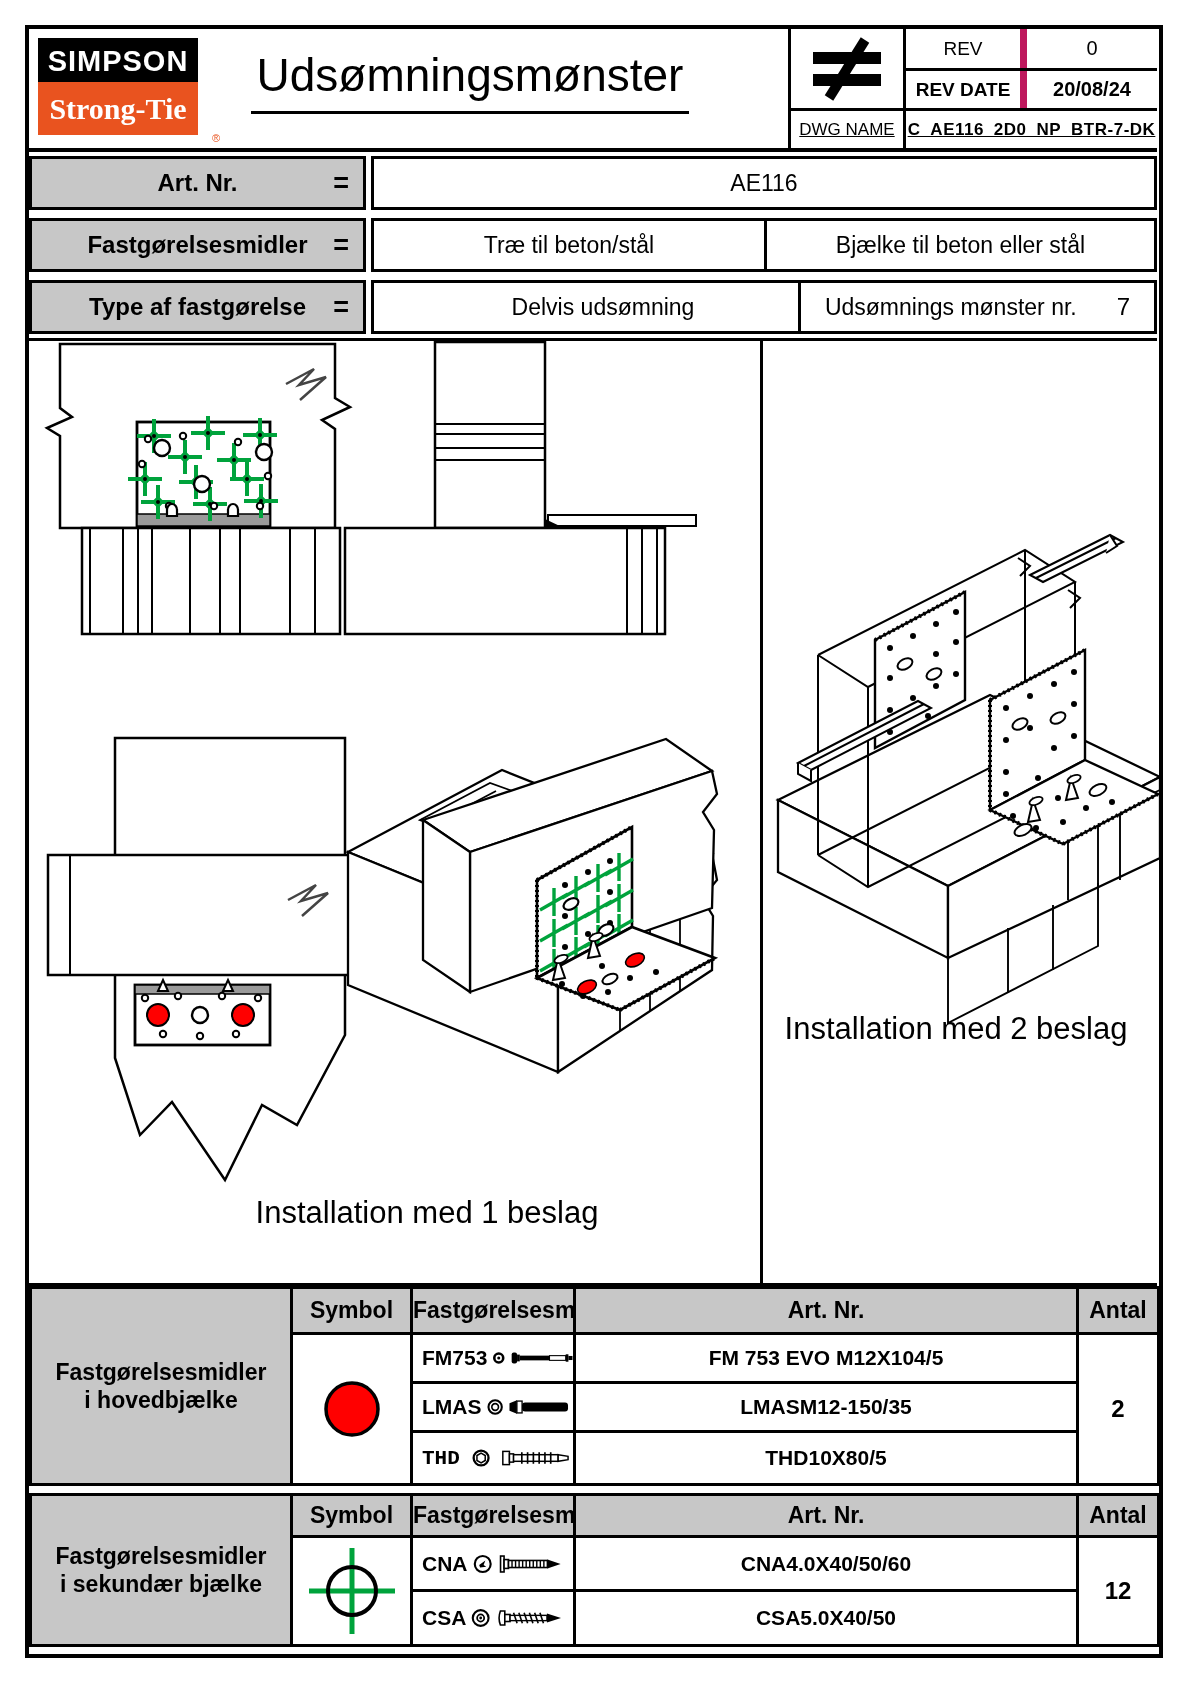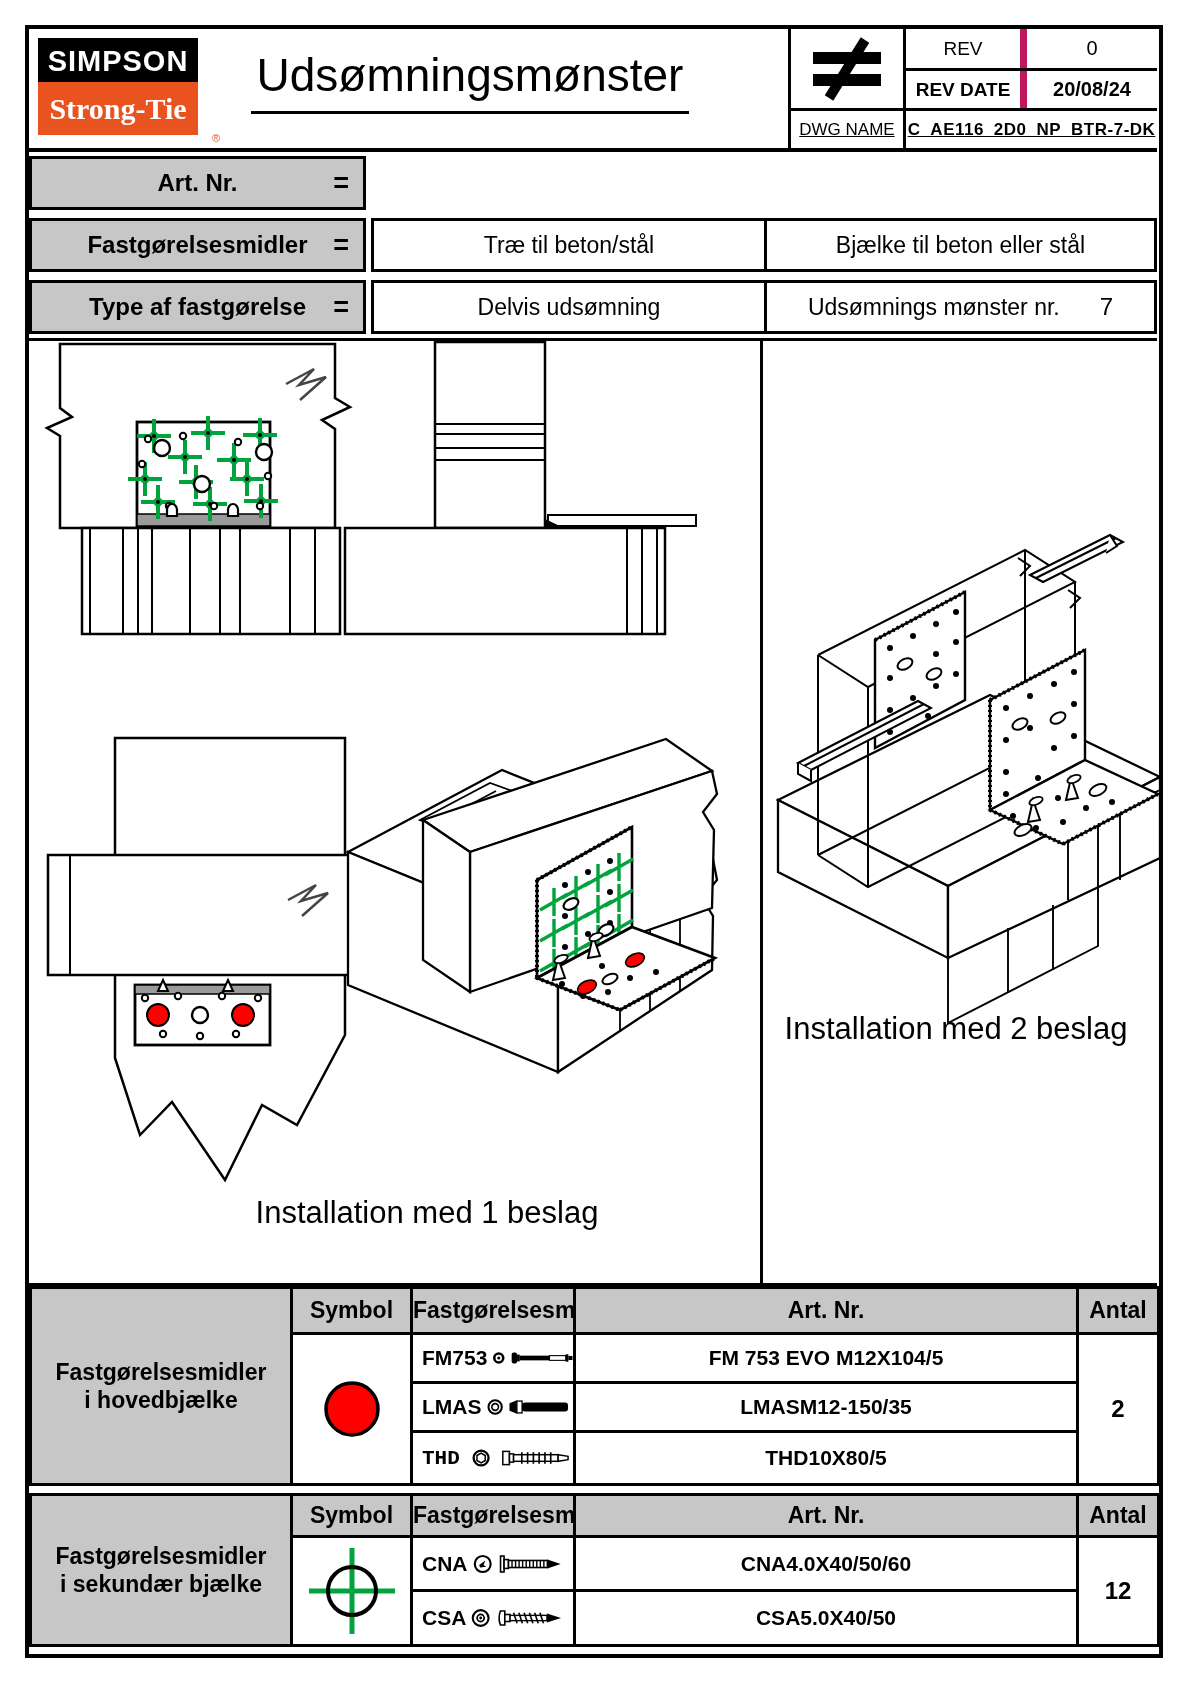--- a/index.html
+++ b/index.html
@@ -89,38 +89,41 @@
     <div class="lab">DWG NAME</div>
     <div class="val">C_AE116_2D0_NP_BTR-7-DK</div>
   </div>
   <div class="abs hdr-line"></div>
 
   <div class="abs irow" style="top:156px;width:1128px;">
     <div class="lcell">
       <span>Art. Nr.</span>
       <span class="eq">=</span>
     </div>
+    <div class="vwrap">
+        <div class="vcell" style="flex:1;">AE116</div>
+      </div>
   </div>
   <div class="abs irow" style="top:218px;width:1128px;">
     <div class="lcell">
       <span>Fastgørelsesmidler</span>
       <span class="eq">=</span>
     </div>
     <div class="vwrap">
       <div class="vcell" style="width:390px;">Træ til beton/stål</div>
       <div class="vcell" style="flex:1;border-left:none;">Bjælke til beton eller stål</div>
     </div>
   </div>
   <div class="abs irow" style="top:280px;width:1128px;">
     <div class="lcell">
       <span>Type af fastgørelse</span>
       <span class="eq">=</span>
     </div>
     <div class="vwrap">
-      <div class="vcell" style="width:390px;">Delvis udsømning</div>
+      <div class="vcell" style="width:390px;padding-left:34px;">Delvis udsømning</div>
       <div class="vcell" style="flex:1;border-left:none;gap:40px;">
         <span>Udsømnings mønster nr.</span>
         <span style="font-size:24px;">7</span>
       </div>
     </div>
   </div>
 
   <div class="abs draw-top"></div>
   <div class="abs draw-div"></div>
   <div class="abs draw-bot"></div>

